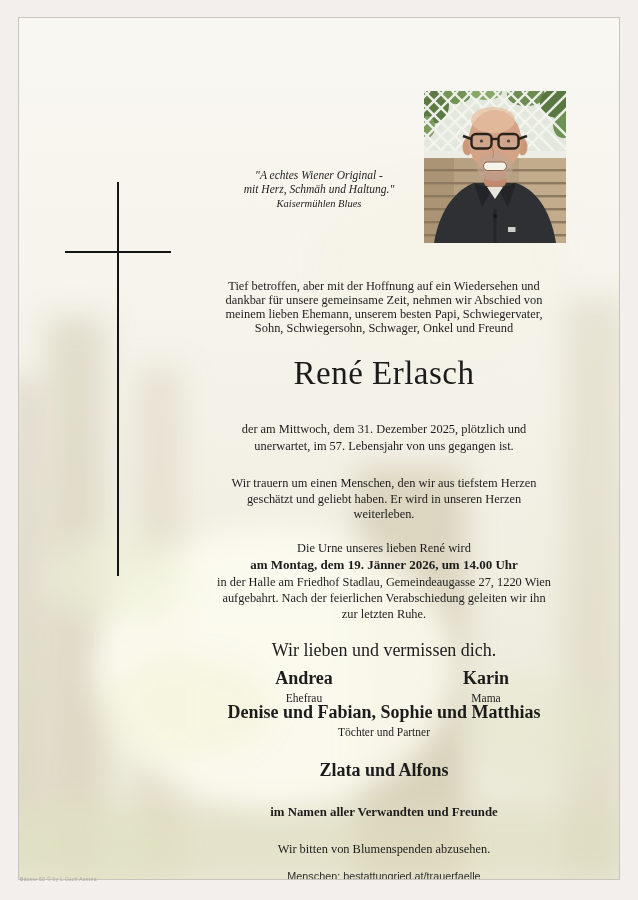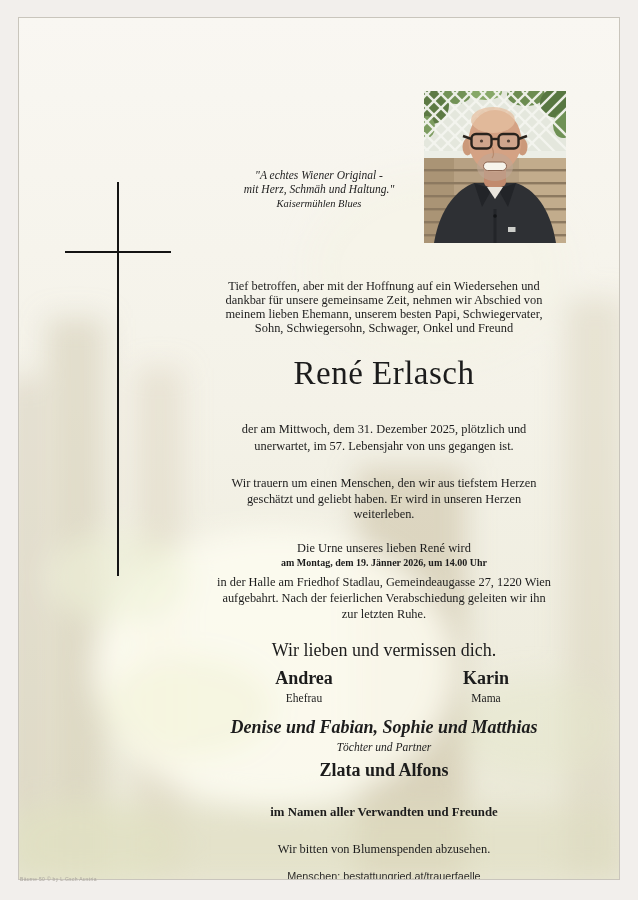--- a/index.html
+++ b/index.html
@@ -23,29 +23,29 @@
   }
   .quote-attr {
     position:absolute; left:180px; width:240px; top:180px; text-align:center;
     font-style:italic; font-size:10.5px; color:#222;
   }
   .intro   { top:261px; font-size:12.4px; line-height:14px; }
   .name    { top:337px; font-size:33px; letter-spacing:0.5px; }
   .death   { top:403px; font-size:12.4px; line-height:16.5px; }
   .mourn   { top:458px; font-size:12.4px; line-height:15.5px; }
   .urn1    { top:523px; font-size:12.4px; }
-  .urn2    { top:539px; font-size:10px; font-weight:bold; }
+  .urn2    { top:539px; font-size:13px; font-weight:bold; }
   .urn3    { top:556px; font-size:12.4px; line-height:16px; }
   .farewell{ top:622px; font-size:18px; }
   .pair    { position:absolute; text-align:center; }
   .pair .pname { font-weight:bold; font-size:18px; }
   .pair .prel  { font-size:11.5px; margin-top:3px; }
   .pair-andrea { left:205px; top:650px; width:160px; }
   .pair-karin  { left:387px; top:650px; width:160px; }
-  .pair-denise { left:125px; top:699px; width:480px;font-style:italic; }
+  .pair-denise { left:125px; top:684px; width:480px; }
   .pair-zlata  { left:125px; top:742px; width:480px; }
   .innamen { top:787px; font-size:12.8px; font-weight:bold; }
   .flowers { top:824px; font-size:12.4px; }
   .footer  { font-family:"Liberation Sans", sans-serif; color:#2e2d2b; }
   .f1 { top:852px; font-size:10.8px; }
   .credit {
     position:absolute; left:20px; top:876px; font-family:"Liberation Sans", sans-serif;
     font-size:5px; color:#aaa59d; letter-spacing:0.3px;
   }
 </style>

